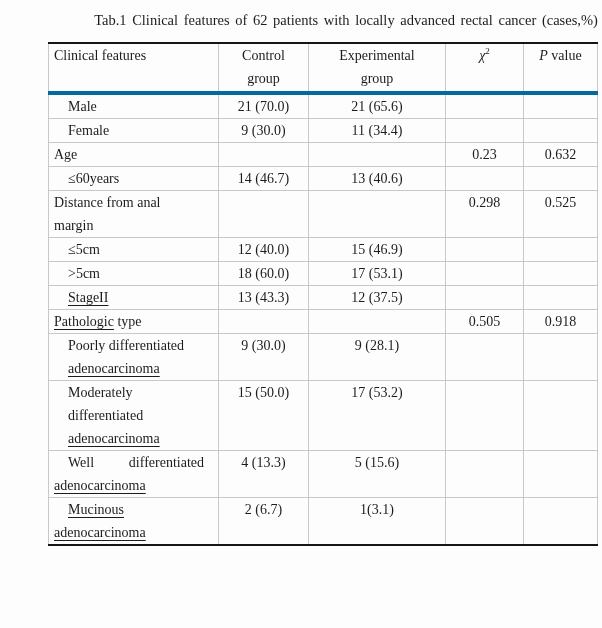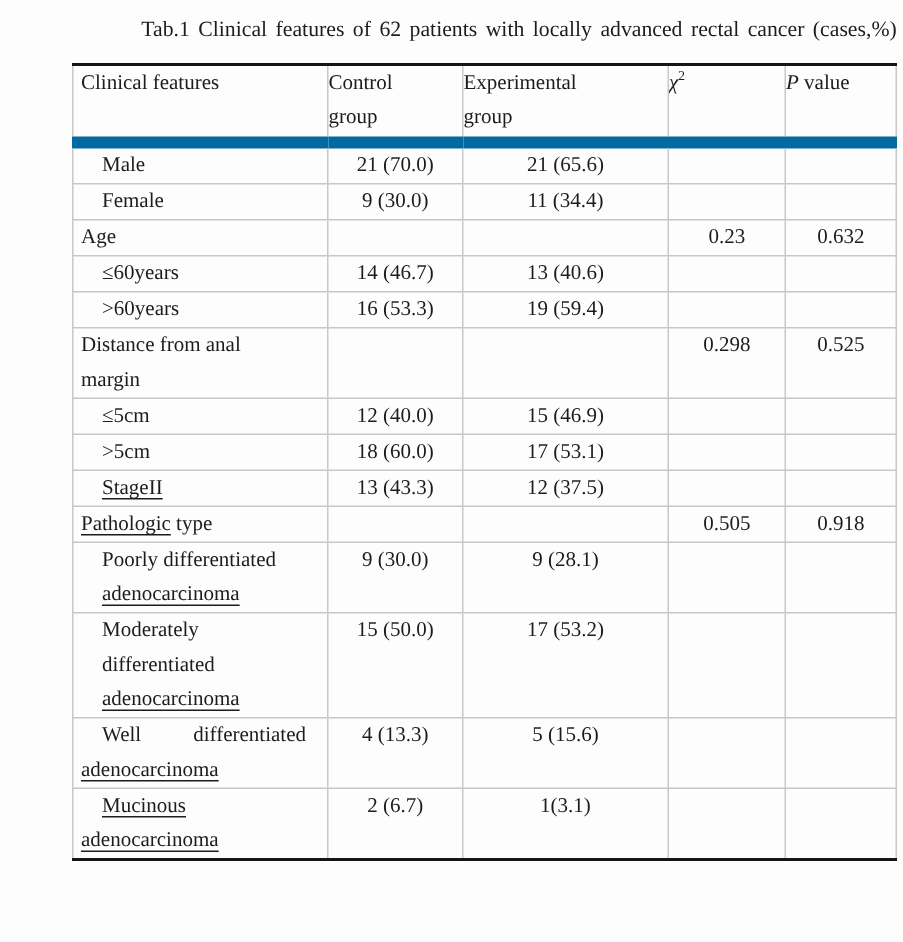--- a/index.html
+++ b/index.html
@@ -31,40 +31,40 @@
     border-right:1px solid #c8c8c8;
     font-size:14px;
   }
   .tbl td{
     border:1px solid #c8c8c8;
     padding:0;
     vertical-align:top;
     overflow:hidden;
   }
   .tbl thead td{
-    border-bottom:8px solid #0369a1;
+    border-bottom:4px solid #0369a1;
     height:47px;
   }
   .line{
     display:block;
     line-height:23px;
     height:23px;
     white-space:nowrap;
   }
   td.f{padding-left:5px;padding-right:2px;text-align:left;}
   td.v{text-align:center;line-height:23px;}
   .ind{margin-left:14px;}
   .just{
     display:flex;
     justify-content:space-between;
     margin-left:14px;
     margin-right:12px;
     text-align:right;
   }
-  .hdr-center{}
+  .hdr-center{text-align:center;}
   .hdr-top{padding-top:1px;}
   .sq{
     text-decoration-line:underline;
     text-decoration-style:wavy;
     text-decoration-color:#b44040;
     text-decoration-thickness:1px;
     text-underline-offset:3px;
     text-decoration:underline;
   }
   sup.chi2{font-size:9px;line-height:1;vertical-align:super;}
@@ -144,29 +144,20 @@
       <tr>
         <td class="f">
             <span class="line ind">≤60years</span>
           </td>
         <td class="v">14 (46.7)</td>
         <td class="v">13 (40.6)</td>
         <td class="v"></td>
         <td class="v"></td>
       </tr>
 
-      <tr>
-        <td class="f">
-            <span class="line ind">&gt;60years</span>
-          </td>
-        <td class="v">16 (53.3)</td>
-        <td class="v">19 (59.4)</td>
-        <td class="v"></td>
-        <td class="v"></td>
-      </tr>
 
       <tr>
         <td class="f">
           <span class="line">Distance from anal</span>
           <span class="line">margin</span>
         </td>
         <td class="v"></td>
         <td class="v"></td>
         <td class="v">0.298</td>
         <td class="v">0.525</td>

